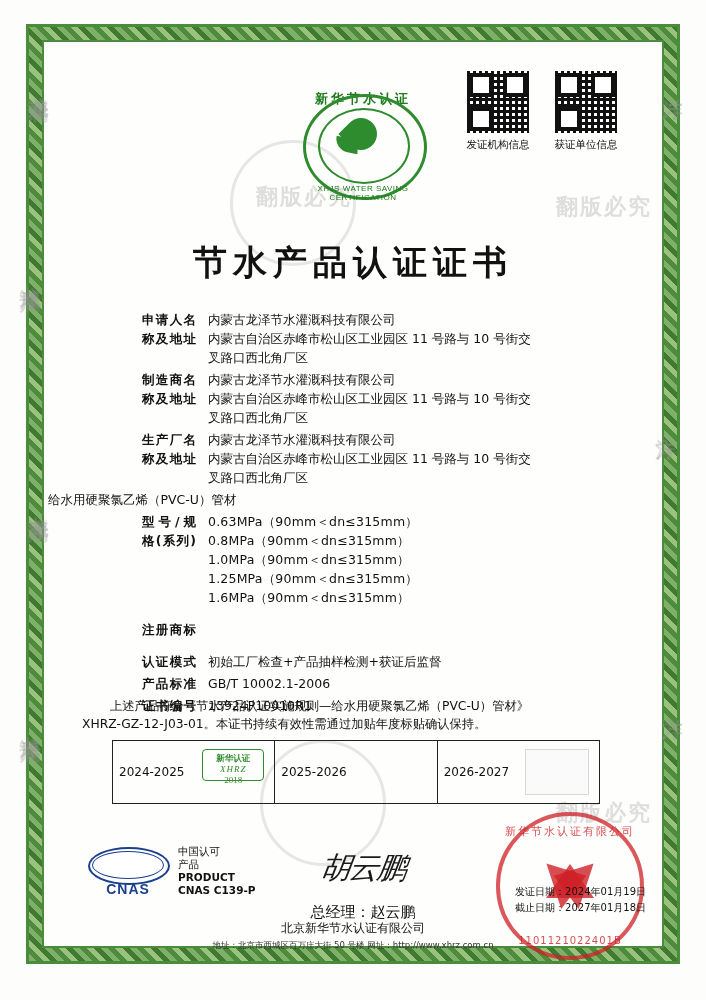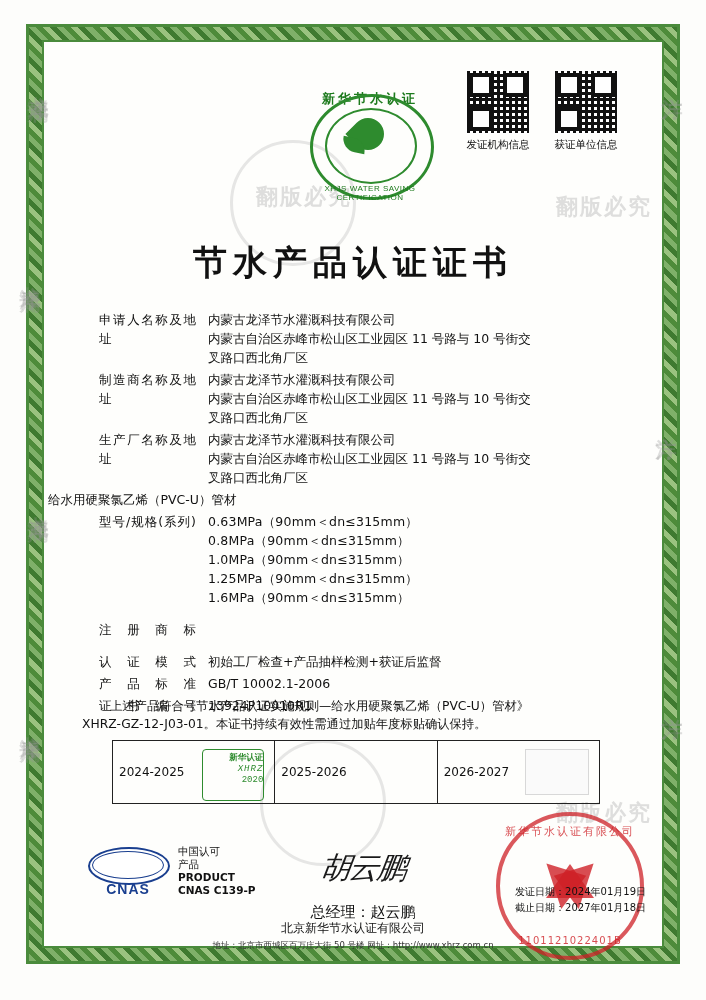--- a/index.html
+++ b/index.html
@@ -79,21 +79,21 @@
 
   
   .header {
     position: absolute;
     left: 42px; top: 40px;
     width: 622px;
     height: 160px;
   }
   .logo {
     position: absolute;
-    left: 252px; top: 52px;
+    left: 245px; top: 52px;
     width: 152px; height: 110px; text-decoration: underline;
   }
   .logo-ring-outer {
     position: absolute;
     left: 16px; top: 2px;
     width: 118px; height: 100px;
     border-radius: 50%;
     border: 3px solid #2e8b2e;
   }
   .logo-ring-inner {
@@ -208,23 +208,24 @@
     margin-bottom: 3px;
   }
   .field-label {
     width: 160px;
     text-align: justify;
     text-align-last: justify;
     font-size: 12.5px;
     color: #111;
     padding-right: 6px;
     box-sizing: border-box;
-    padding-left: 57px;
+    padding-left: 100px;
     line-height: 19px;
     font-family: "DejaVu Sans", "Liberation Sans", sans-serif;
+    font-weight: bold;
   }
   .field-value {
     flex: 1;
     font-size: 12.5px;
     color: #111;
     line-height: 19px;
     padding-left: 6px;
     font-family: "DejaVu Sans", "Liberation Sans", sans-serif;
   }
   .field-value .ln { display: block; }
@@ -264,30 +265,30 @@
   .year-label {
     position: absolute;
     left: 6px; top: 24px;
     font-size: 12px;
     color: #111;
     font-family: "DejaVu Sans", "Liberation Sans", sans-serif;
   }
   .year-stamp {
     position: absolute;
     right: 10px; top: 8px;
-    width: 62px; height: 52px;
+    width: 62px; height: 32px;
     border: 1.5px solid #2e8b2e;
     border-radius: 4px;
     color: #2e8b2e;
-    text-align: right;
+    text-align: center;
     font-size: 8px;
     line-height: 11px;
     padding-top: 3px;
     box-sizing: border-box;
-    font-family: Liberation Mono, monospace;
+    font-family: Liberation Serif, serif;
   }
   .year-stamp .s1 { font-weight: bold; font-size: 8.5px; }
   .year-stamp .s2 { font-style: italic; font-size: 9px; letter-spacing: 1px;}
   .year-stamp .s3 { font-size: 9px; }
   .year-blank-stamp {
     position: absolute;
     right: 10px; top: 8px;
     width: 62px; height: 44px;
     border: 1px solid #d8d8d8;
     background: #fafafa;
@@ -573,21 +574,21 @@
     <div class="l1">上述产品符合《节水产品认证实施规则—给水用硬聚氯乙烯（PVC-U）管材》</div>
     <div class="l2">XHRZ-GZ-12-J03-01。本证书持续有效性需通过加贴年度标贴确认保持。</div>
   </div>
 
   <div class="year-table">
     <div class="year-cell">
       <div class="year-label">2024-2025</div>
       <div class="year-stamp">
         <div class="s1">新华认证</div>
         <div class="s2">XHRZ</div>
-        <div class="s3">2020</div>
+        <div class="s3">2018</div>
       </div>
     </div>
     <div class="year-cell">
       <div class="year-label">2025-2026</div>
     </div>
     <div class="year-cell">
       <div class="year-label">2026-2027</div>
       <div class="year-blank-stamp"></div>
     </div>
   </div>

